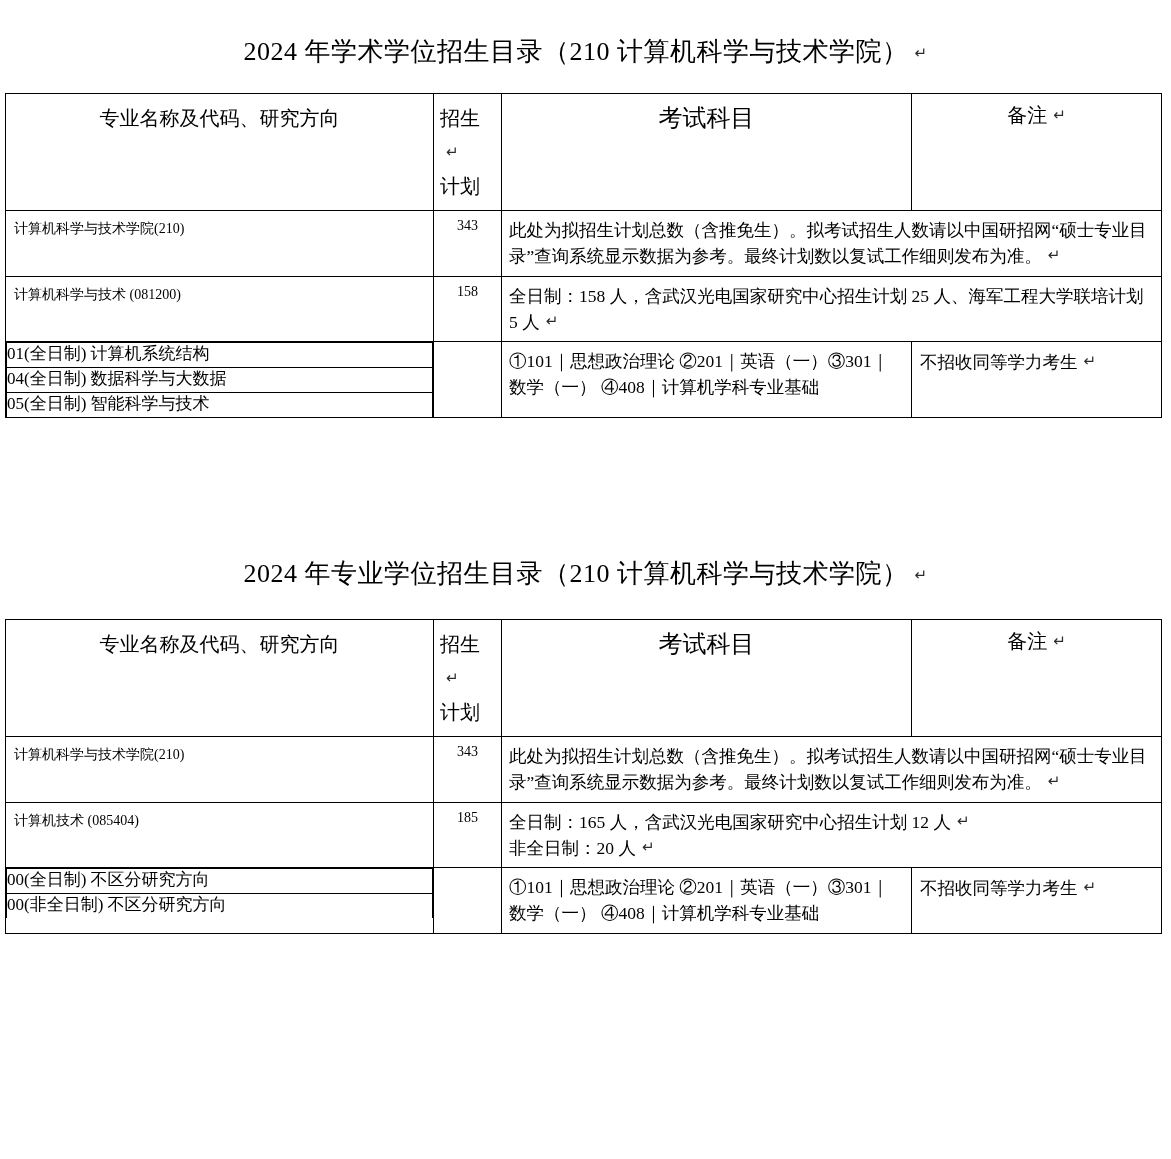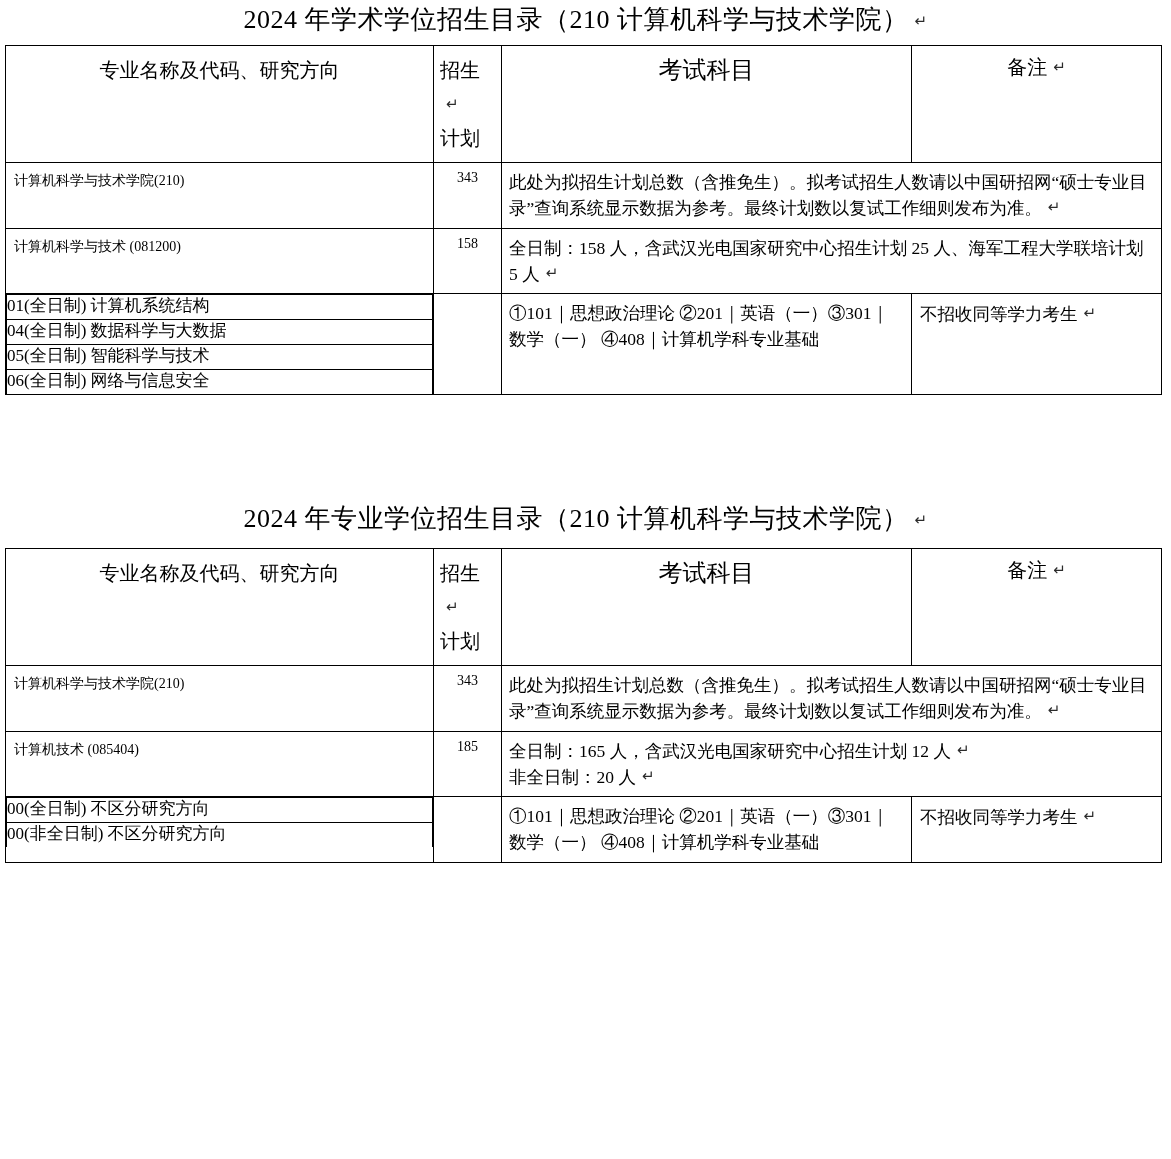--- a/index.html
+++ b/index.html
@@ -18,20 +18,21 @@
   .page {
     width: 1171px;
     position: relative;
   }
   .doc-title {
     text-align: center;
     font-size: 26px;
     font-family: "Liberation Serif", "DejaVu Serif", serif;
     letter-spacing: 0.5px;
     white-space: nowrap;
+    margin-top: 32px;
   }
   .title-1 {
     padding-top: 2px;
     padding-bottom: 8px;
   }
   .title-2 {
     padding-top: 10px;
     padding-bottom: 12px;
   }
   .pilcrow {
@@ -39,20 +40,21 @@
     color: #2b2b2b;
     vertical-align: 2px;
     margin-left: 6px;
     font-family: "Liberation Sans", sans-serif;
   }
   table.catalog {
     border-collapse: collapse;
     width: 1022px;
     margin-left: 5px;
     table-layout: fixed;
+    margin-top: 16px;
   }
   table.catalog td {
     border: 1px solid #000000;
     vertical-align: top;
     padding: 0;
   }
   .cell-pad {
     padding: 7px 8px 7px 8px;
     font-size: 18px;
     line-height: 1.45;
@@ -200,23 +202,20 @@
           <tbody>
                 <tr>
                   <td>01(全日制) 计算机系统结构</td>
                 </tr>
           <tr>
                   <td>04(全日制) 数据科学与大数据</td>
                 </tr>
           <tr>
                   <td>05(全日制) 智能科学与技术</td>
                 </tr>
-          <tr>
-                  <td>06(全日制) 网络与信息安全</td>
-                </tr>
         </tbody>
             </table>
       </td>
       <td>
             <div class="num">&nbsp;</div>
           </td>
       <td>
         <div class="body-text">①101｜思想政治理论 ②201｜英语（一）③301｜数学（一） ④408｜计算机学科专业基础</div>
       </td>
       <td>

